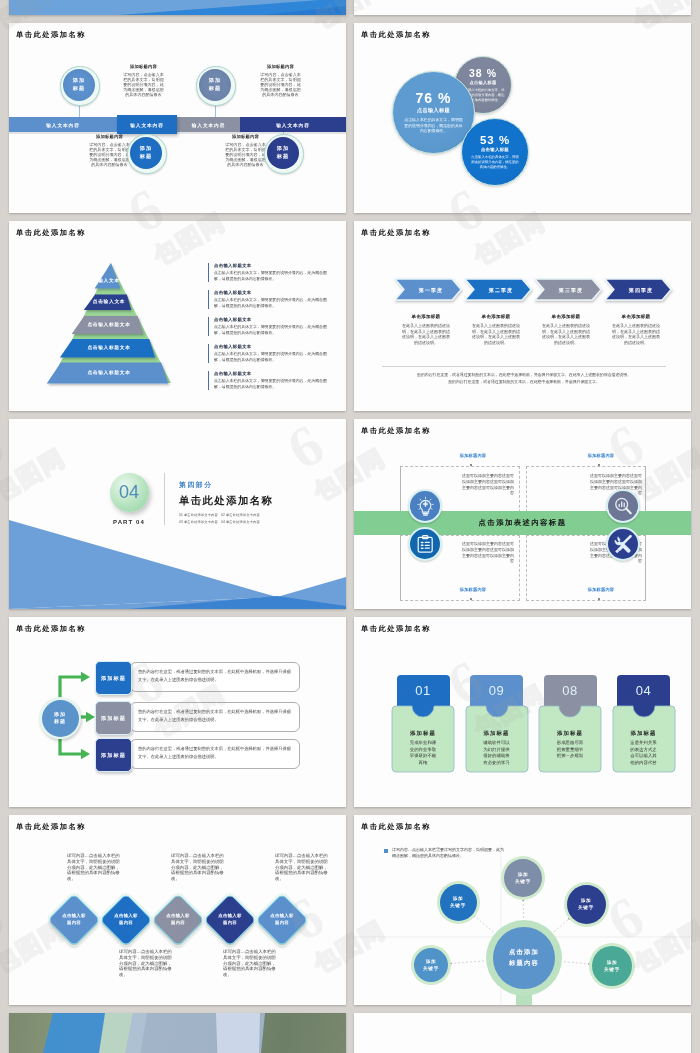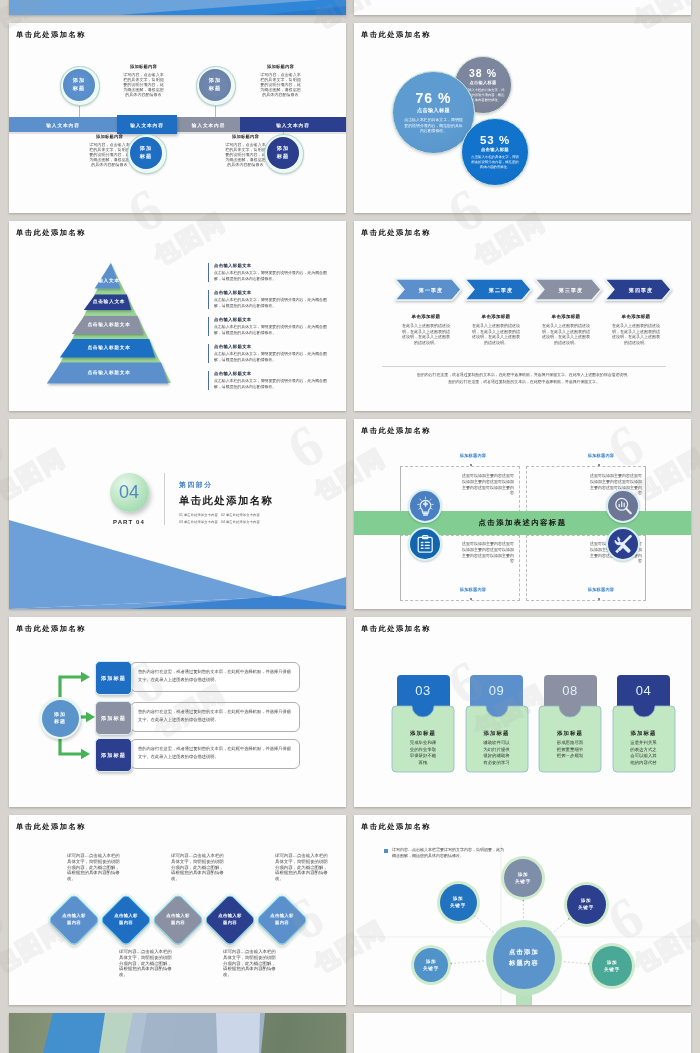--- a/index.html
+++ b/index.html
@@ -348,21 +348,21 @@
       <div class="s7txt" style="position:absolute;left:121px;top:85px;width:170px;height:30px;z-index:2;">您的内容打在这里，或者通过复制您的文本后，在此框中选择粘贴，并选择只保留文字。在此录入上述图表的综合描述说明。</div>
       <div class="s7box" style="position:absolute;left:86px;top:121px;width:35px;height:32px;background:#2c3f8f;z-index:4;box-shadow:1px 2px 3px rgba(0,0,0,.2);">
         <span>添加标题</span>
       </div>
       <div class="s7txt" style="position:absolute;left:121px;top:122px;width:170px;height:30px;z-index:2;">您的内容打在这里，或者通过复制您的文本后，在此框中选择粘贴，并选择只保留文字。在此录入上述图表的综合描述说明。</div>
     </div>
 
   <div class="slide" id="sl8" style="left:354px;top:617px;">
     <div class="stitle">单击此处添加名称</div>
   <div style="position:absolute;left:42.5px;top:58px;width:53px;height:43px;background:#1e6fc4;border-radius:4px 4px 0 0;z-index:2;"></div>
-      <div class="s8num" style="position:absolute;left:42.5px;top:58px;width:53px;height:31px;z-index:4;">03</div>
+      <div class="s8num" style="position:absolute;left:42.5px;top:58px;width:53px;height:31px;z-index:4;">01</div>
       <svg width="66" height="70" style="position:absolute;left:36px;top:87px;z-index:3;">
         <path d="M6,2 H22 a11,11 0 0 0 22,0 H60 a4,4 0 0 1 4,4 V64 a4,4 0 0 1 -4,4 H6 a4,4 0 0 1 -4,-4 V6 a4,4 0 0 1 4,-4 Z" fill="#c2e8c3" stroke="#8fb8c9" stroke-width="0.8"></path>
       </svg>
       <div style="position:absolute;left:38px;top:113px;width:62px;text-align:center;font-size:5.4px;font-weight:bold;color:#1d1d1d;letter-spacing:1.1px;z-index:5;">添加标题</div>
       <div style="position:absolute;left:54px;top:123px;width:30px;text-align:center;font-size:4.4px;color:#2c2c2c;line-height:1.5;z-index:5;">完成毕业和课业的作业争取早保研好不能再拖</div>
       <div style="position:absolute;left:116px;top:58px;width:53px;height:43px;background:#5b90cc;border-radius:4px 4px 0 0;z-index:2;"></div>
       <div class="s8num" style="position:absolute;left:116px;top:58px;width:53px;height:31px;z-index:4;">09</div>
       <svg width="66" height="70" style="position:absolute;left:109.5px;top:87px;z-index:3;">
         <path d="M6,2 H22 a11,11 0 0 0 22,0 H60 a4,4 0 0 1 4,4 V64 a4,4 0 0 1 -4,4 H6 a4,4 0 0 1 -4,-4 V6 a4,4 0 0 1 4,-4 Z" fill="#c2e8c3" stroke="#8fb8c9" stroke-width="0.8"></path>
       </svg>

